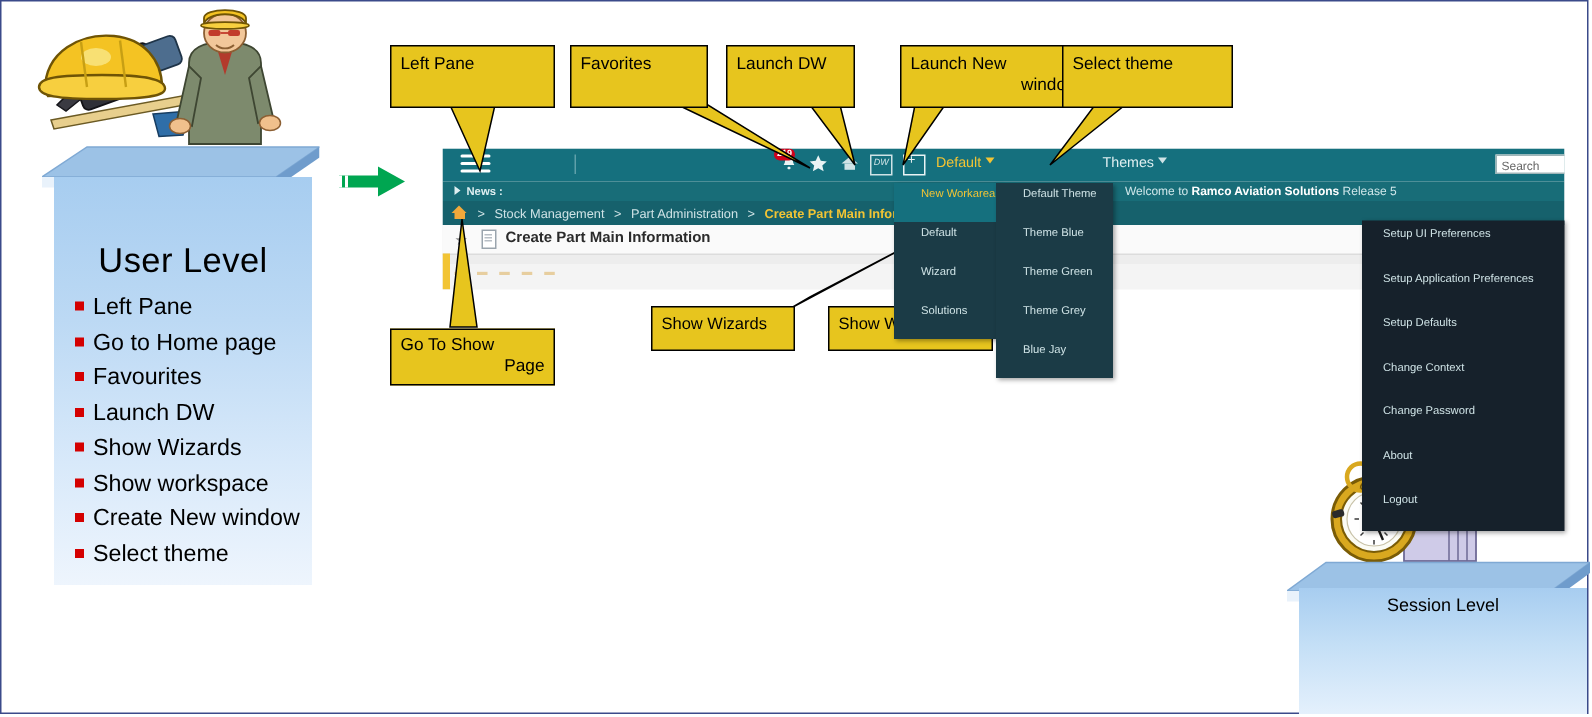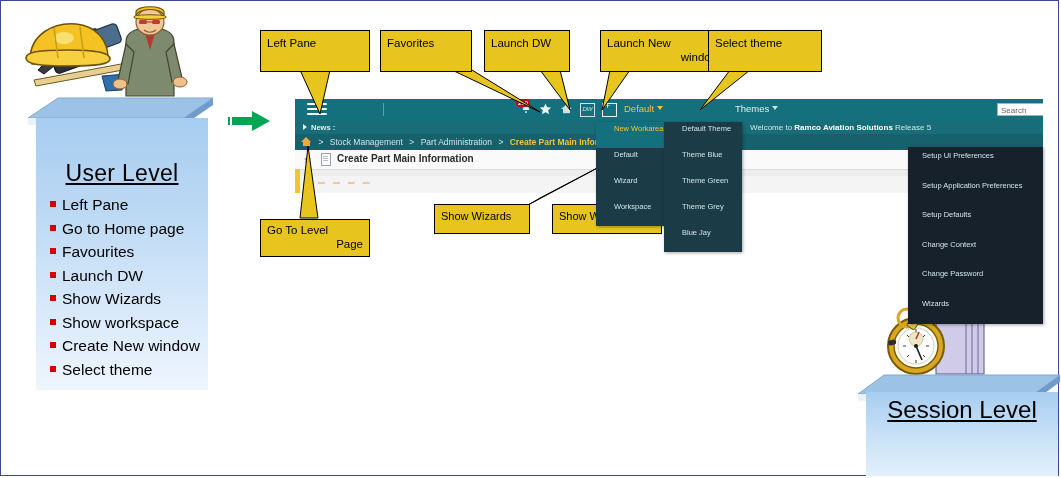--- a/index.html
+++ b/index.html
@@ -22,40 +22,40 @@
   #user-level-box{left:28px;top:96px;width:180px;height:294px;}
   .box-top{
     position:absolute;left:0;top:0;width:180px;height:26px;
   }
   .box-top svg{display:block;}
   .box-body{
     position:absolute;left:8px;top:22px;width:172px;height:272px;
     background:linear-gradient(to bottom,#a7cdf0 0%,#bcd9f4 35%,#d8e9fa 70%,#eef5fd 100%);
   }
   .level-title{
-    text-align:center;font-size:23px;color:#000;text-decoration:underline;
+    text-align:center;font-size:23px;color:#000;
     padding-top:42px;letter-spacing:.3px;
   }
   .bullet-list{list-style:none;margin:6px 0 0 0;padding:0 0 0 14px;}
   .bullet-list li{
     font-size:15.5px;color:#000;line-height:23.5px;position:relative;padding-left:12px;
   }
   .bullet-list li:before{
     content:"";position:absolute;left:0;top:8px;width:6px;height:6px;background:#d40000;
   }
 
   
   #session-level-box{left:858px;top:300px;width:200px;height:176px;}
   .sbox-top{position:absolute;left:0;top:72px;width:200px;height:26px;}
   .sbox-body{
     position:absolute;left:8px;top:92px;width:192px;height:84px;
     background:linear-gradient(to bottom,#a7cdf0 0%,#c4dff6 45%,#e4f0fc 100%);
   }
   .slevel-title{
-    text-align:center;font-size:24px;color:#000;text-decoration:underline;padding-top:4px;
+    text-align:center;font-size:12px;color:#000;padding-top:4px;
   }
   .slist{list-style:none;margin:6px 0 0 0;padding:0 0 0 22px;}
   .slist li{font-size:14.5px;color:#000;position:relative;padding-left:14px;}
   .slist li:before{
     content:"";position:absolute;left:0;top:6px;width:6px;height:6px;background:#d40000;
   }
 
   
   #app-window{
     left:295px;top:99px;width:748px;height:94px;
@@ -324,39 +324,40 @@
   <div class="sub-strip"></div>
   <div class="left-accent"></div>
   <div class="faint-row">▬ ▬ ▬ ▬ ▬</div>
 </div>
 
 <div class="menu" id="workarea-menu">
   <div class="mi hl">New Workarea</div>
   <div class="mi-wrap"><span class="dot"></span>
     <div class="mi">Default</div></div>
   <div class="mi">Wizard</div>
-  <div class="mi">Workspace</div>
+  <div class="mi">Solutions</div>
 </div>
 
 <div class="menu" id="themes-menu">
   <div class="mi-wrap"><span class="dot"></span>
     <div class="mi">Default Theme</div></div>
   <div class="mi">Theme Blue</div>
   <div class="mi">Theme Green</div>
   <div class="mi">Theme Grey</div>
   <div class="mi">Blue Jay</div>
 </div>
 
 <div class="menu" id="user-menu">
   <div class="mi">Setup UI Preferences</div>
   <div class="mi">Setup Application Preferences</div>
   <div class="mi">Setup Defaults</div>
   <div class="mi">Change Context</div>
   <div class="mi">Change Password</div>
-  <div class="mi">Wizards</div>
+  <div class="mi">About</div>
+  <div class="mi">Logout</div>
 </div>
 
 <svg id="pointer-layer">
 
   <polygon points="300,70 330,70 320,114" fill="#e7c51e" stroke="#000" stroke-width="1"></polygon>
 
   <polygon points="452,70 472,70 540,112" fill="#e7c51e" stroke="#000" stroke-width="1"></polygon>
 
   <polygon points="540,70 560,70 570,110" fill="#e7c51e" stroke="#000" stroke-width="1"></polygon>
 
@@ -382,21 +383,21 @@
 </div>
 <div class="callout" style="left:600px;top:30px;width:126px;height:42px;">
   <div class="txt">Launch New</div>
   <div class="txt r" style="padding-top:0;">window</div>
 </div>
 <div class="callout" style="left:708px;top:30px;width:114px;height:42px;">
   <div class="txt">Select theme</div>
 </div>
 
 <div class="callout" style="left:260px;top:219px;width:110px;height:38px;">
-  <div class="txt" style="padding-top:3px;">Go To Level</div>
+  <div class="txt" style="padding-top:3px;">Go To Show</div>
   <div class="txt r" style="padding-top:0;">Page</div>
 </div>
 <div class="callout" style="left:434px;top:204px;width:96px;height:30px;">
   <div class="txt" style="padding-top:4px;font-size:11px;">Show Wizards</div>
 </div>
 <div class="callout" style="left:552px;top:204px;width:110px;height:30px;">
   <div class="txt" style="padding-top:4px;font-size:11px;">Show Workspace</div>
 </div>
 
 <div class="abs" id="green-arrow-down">

